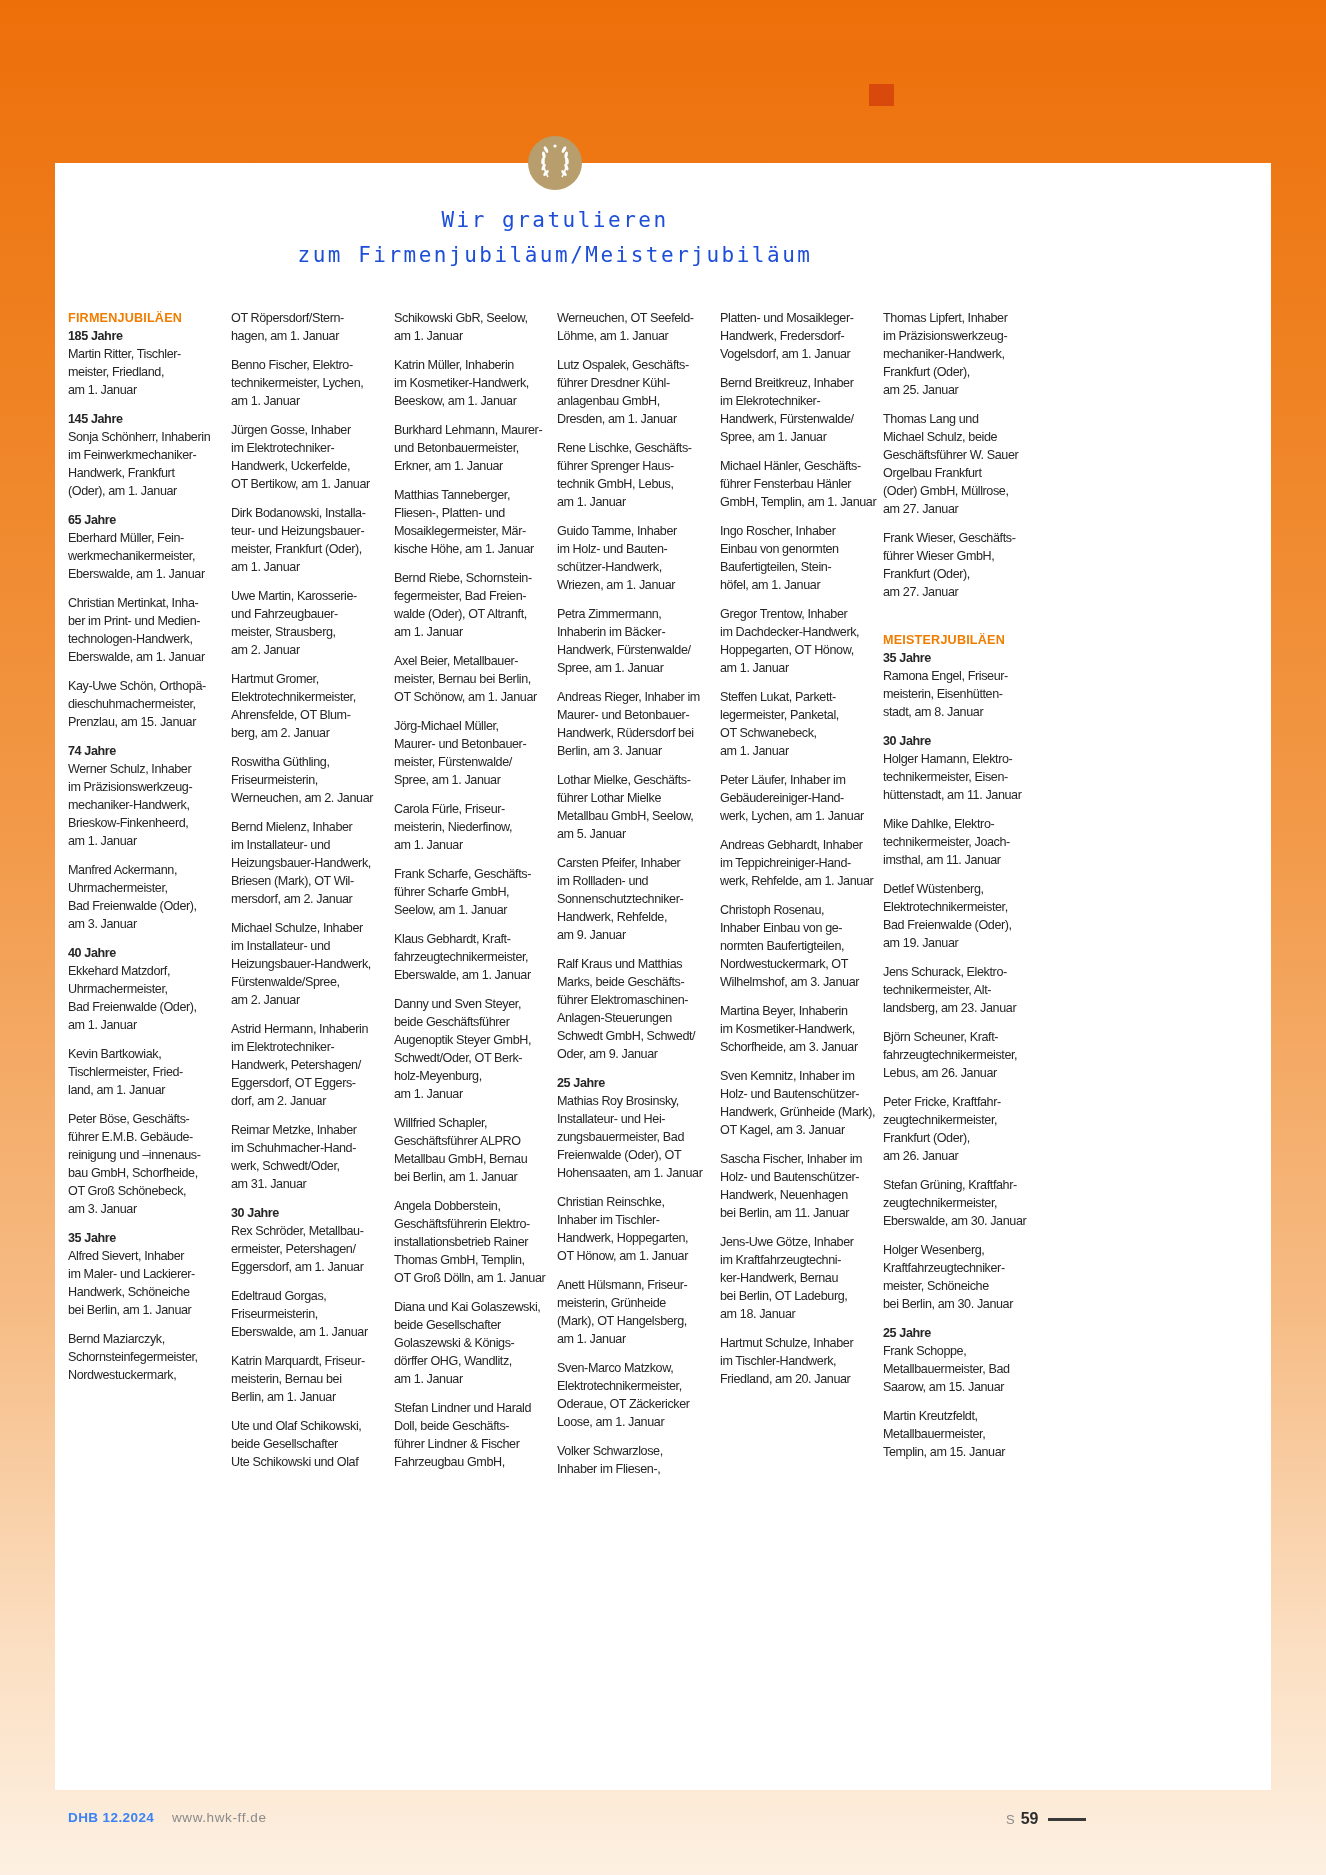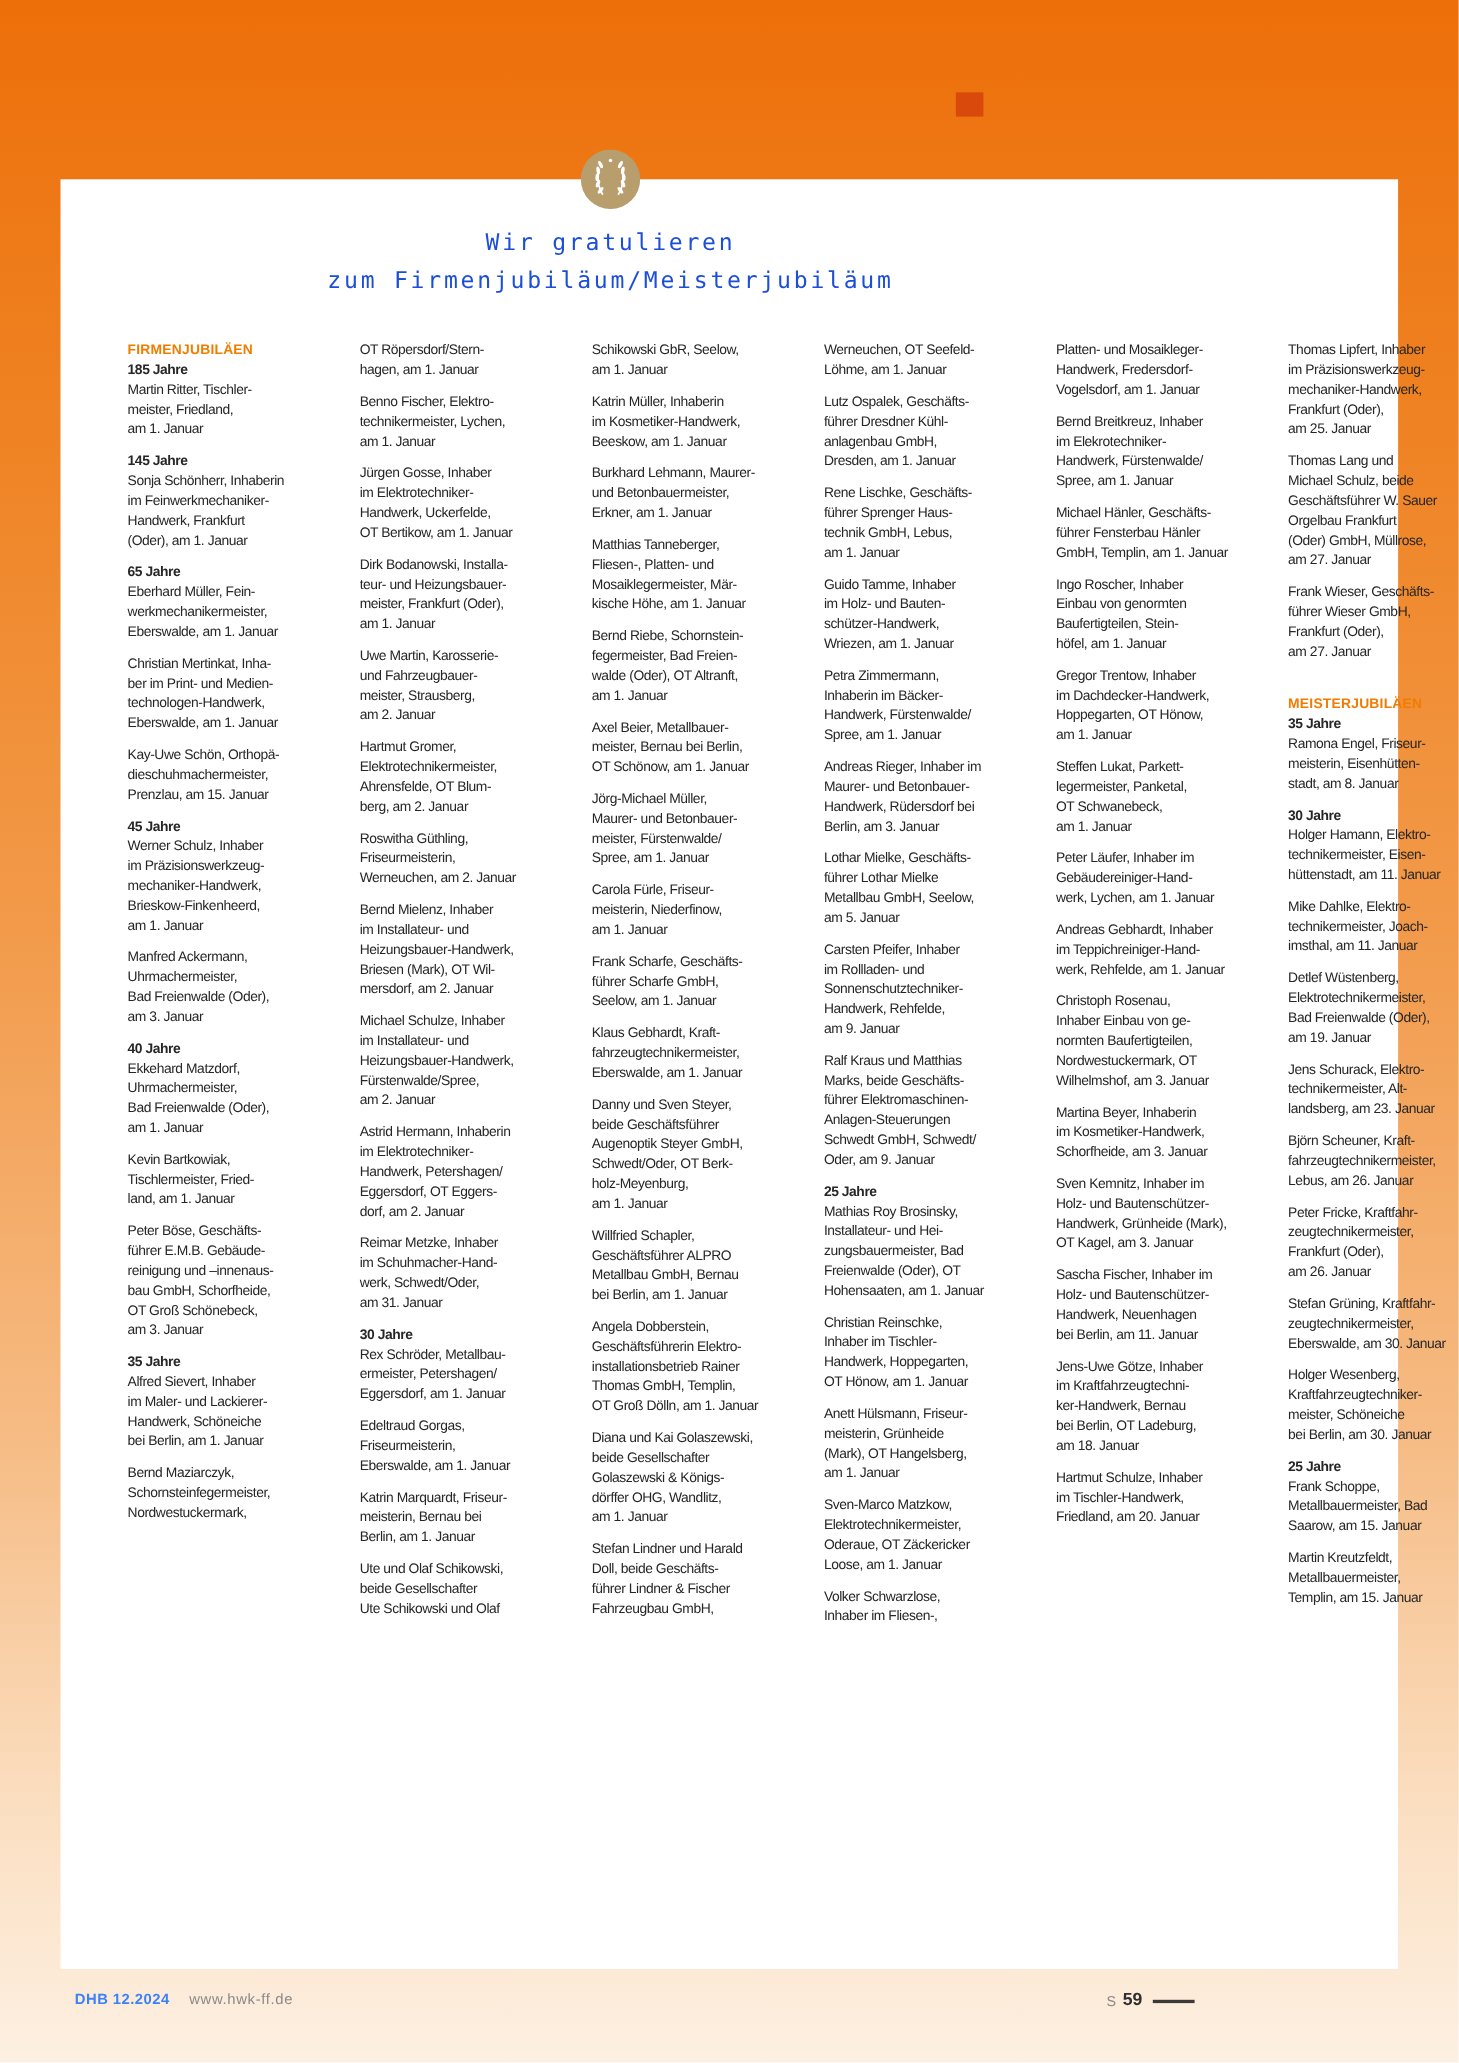--- a/index.html
+++ b/index.html
@@ -19,21 +19,21 @@
     background:#ffffff;
   }
   .inner { padding-left:13px; width:987px; }
   .badge { position:absolute; left:473px; top:-27px; width:54px; height:54px; }
   .title {
     margin-top:40px; width:974px; text-align:center;
     font-family:"DejaVu Sans Mono", monospace; font-weight:normal;
     font-size:21px; line-height:35px; letter-spacing:2.5px; color:#1d4ed8;
   }
   .columns { display:flex; gap:17px; margin-top:36px; }
-  .col { width:146px; flex:none;margin-left:48px; }
+  .col { width:146px; flex:none; }
   .col p {
     font-size:12.6px; line-height:18px; letter-spacing:-0.4px;
     color:#262626; white-space:nowrap;
   }
   p.entry { margin-bottom:11px; }
   p.years { font-weight:bold; }
   p.section { color:#f07d00; font-weight:bold; letter-spacing:0.2px; }
   p.space-before { margin-top:30px; }
   .footer { position:absolute; left:68px; top:1802px; width:1040px; height:34px; }
   .footer-left { position:absolute; left:0; top:8px; font-size:13.5px; }
@@ -81,21 +81,21 @@
         <div class="col">
           <p class="section">FIRMENJUBILÄEN</p>
           <p class="years">185 Jahre</p>
           <p class="entry">Martin Ritter, Tischler-<br>meister, Friedland,<br>am 1. Januar</p>
           <p class="years">145 Jahre</p>
           <p class="entry">Sonja Schönherr, Inhaberin<br>im Feinwerkmechaniker-<br>Handwerk, Frankfurt<br>(Oder), am 1. Januar</p>
           <p class="years">65 Jahre</p>
           <p class="entry">Eberhard Müller, Fein-<br>werkmechanikermeister,<br>Eberswalde, am 1. Januar</p>
           <p class="entry">Christian Mertinkat, Inha-<br>ber im Print- und Medien-<br>technologen-Handwerk,<br>Eberswalde, am 1. Januar</p>
           <p class="entry">Kay-Uwe Schön, Orthopä-<br>dieschuhmachermeister,<br>Prenzlau, am 15. Januar</p>
-          <p class="years">45 Jahre</p>
+          <p class="years">74 Jahre</p>
           <p class="entry">Werner Schulz, Inhaber<br>im Präzisionswerkzeug-<br>mechaniker-Handwerk,<br>Brieskow-Finkenheerd,<br>am 1. Januar</p>
           <p class="entry">Manfred Ackermann,<br>Uhrmachermeister,<br>Bad Freienwalde (Oder),<br>am 3. Januar</p>
           <p class="years">40 Jahre</p>
           <p class="entry">Ekkehard Matzdorf,<br>Uhrmachermeister,<br>Bad Freienwalde (Oder),<br>am 1. Januar</p>
           <p class="entry">Kevin Bartkowiak,<br>Tischlermeister, Fried-<br>land, am 1. Januar</p>
           <p class="entry">Peter Böse, Geschäfts-<br>führer E.M.B. Gebäude-<br>reinigung und –innenaus-<br>bau GmbH, Schorfheide,<br>OT Groß Schönebeck,<br>am 3. Januar</p>
           <p class="years">35 Jahre</p>
           <p class="entry">Alfred Sievert, Inhaber<br>im Maler- und Lackierer-<br>Handwerk, Schöneiche<br>bei Berlin, am 1. Januar</p>
           <p class="entry">Bernd Maziarczyk,<br>Schornsteinfegermeister,<br>Nordwestuckermark,</p>
         </div>

